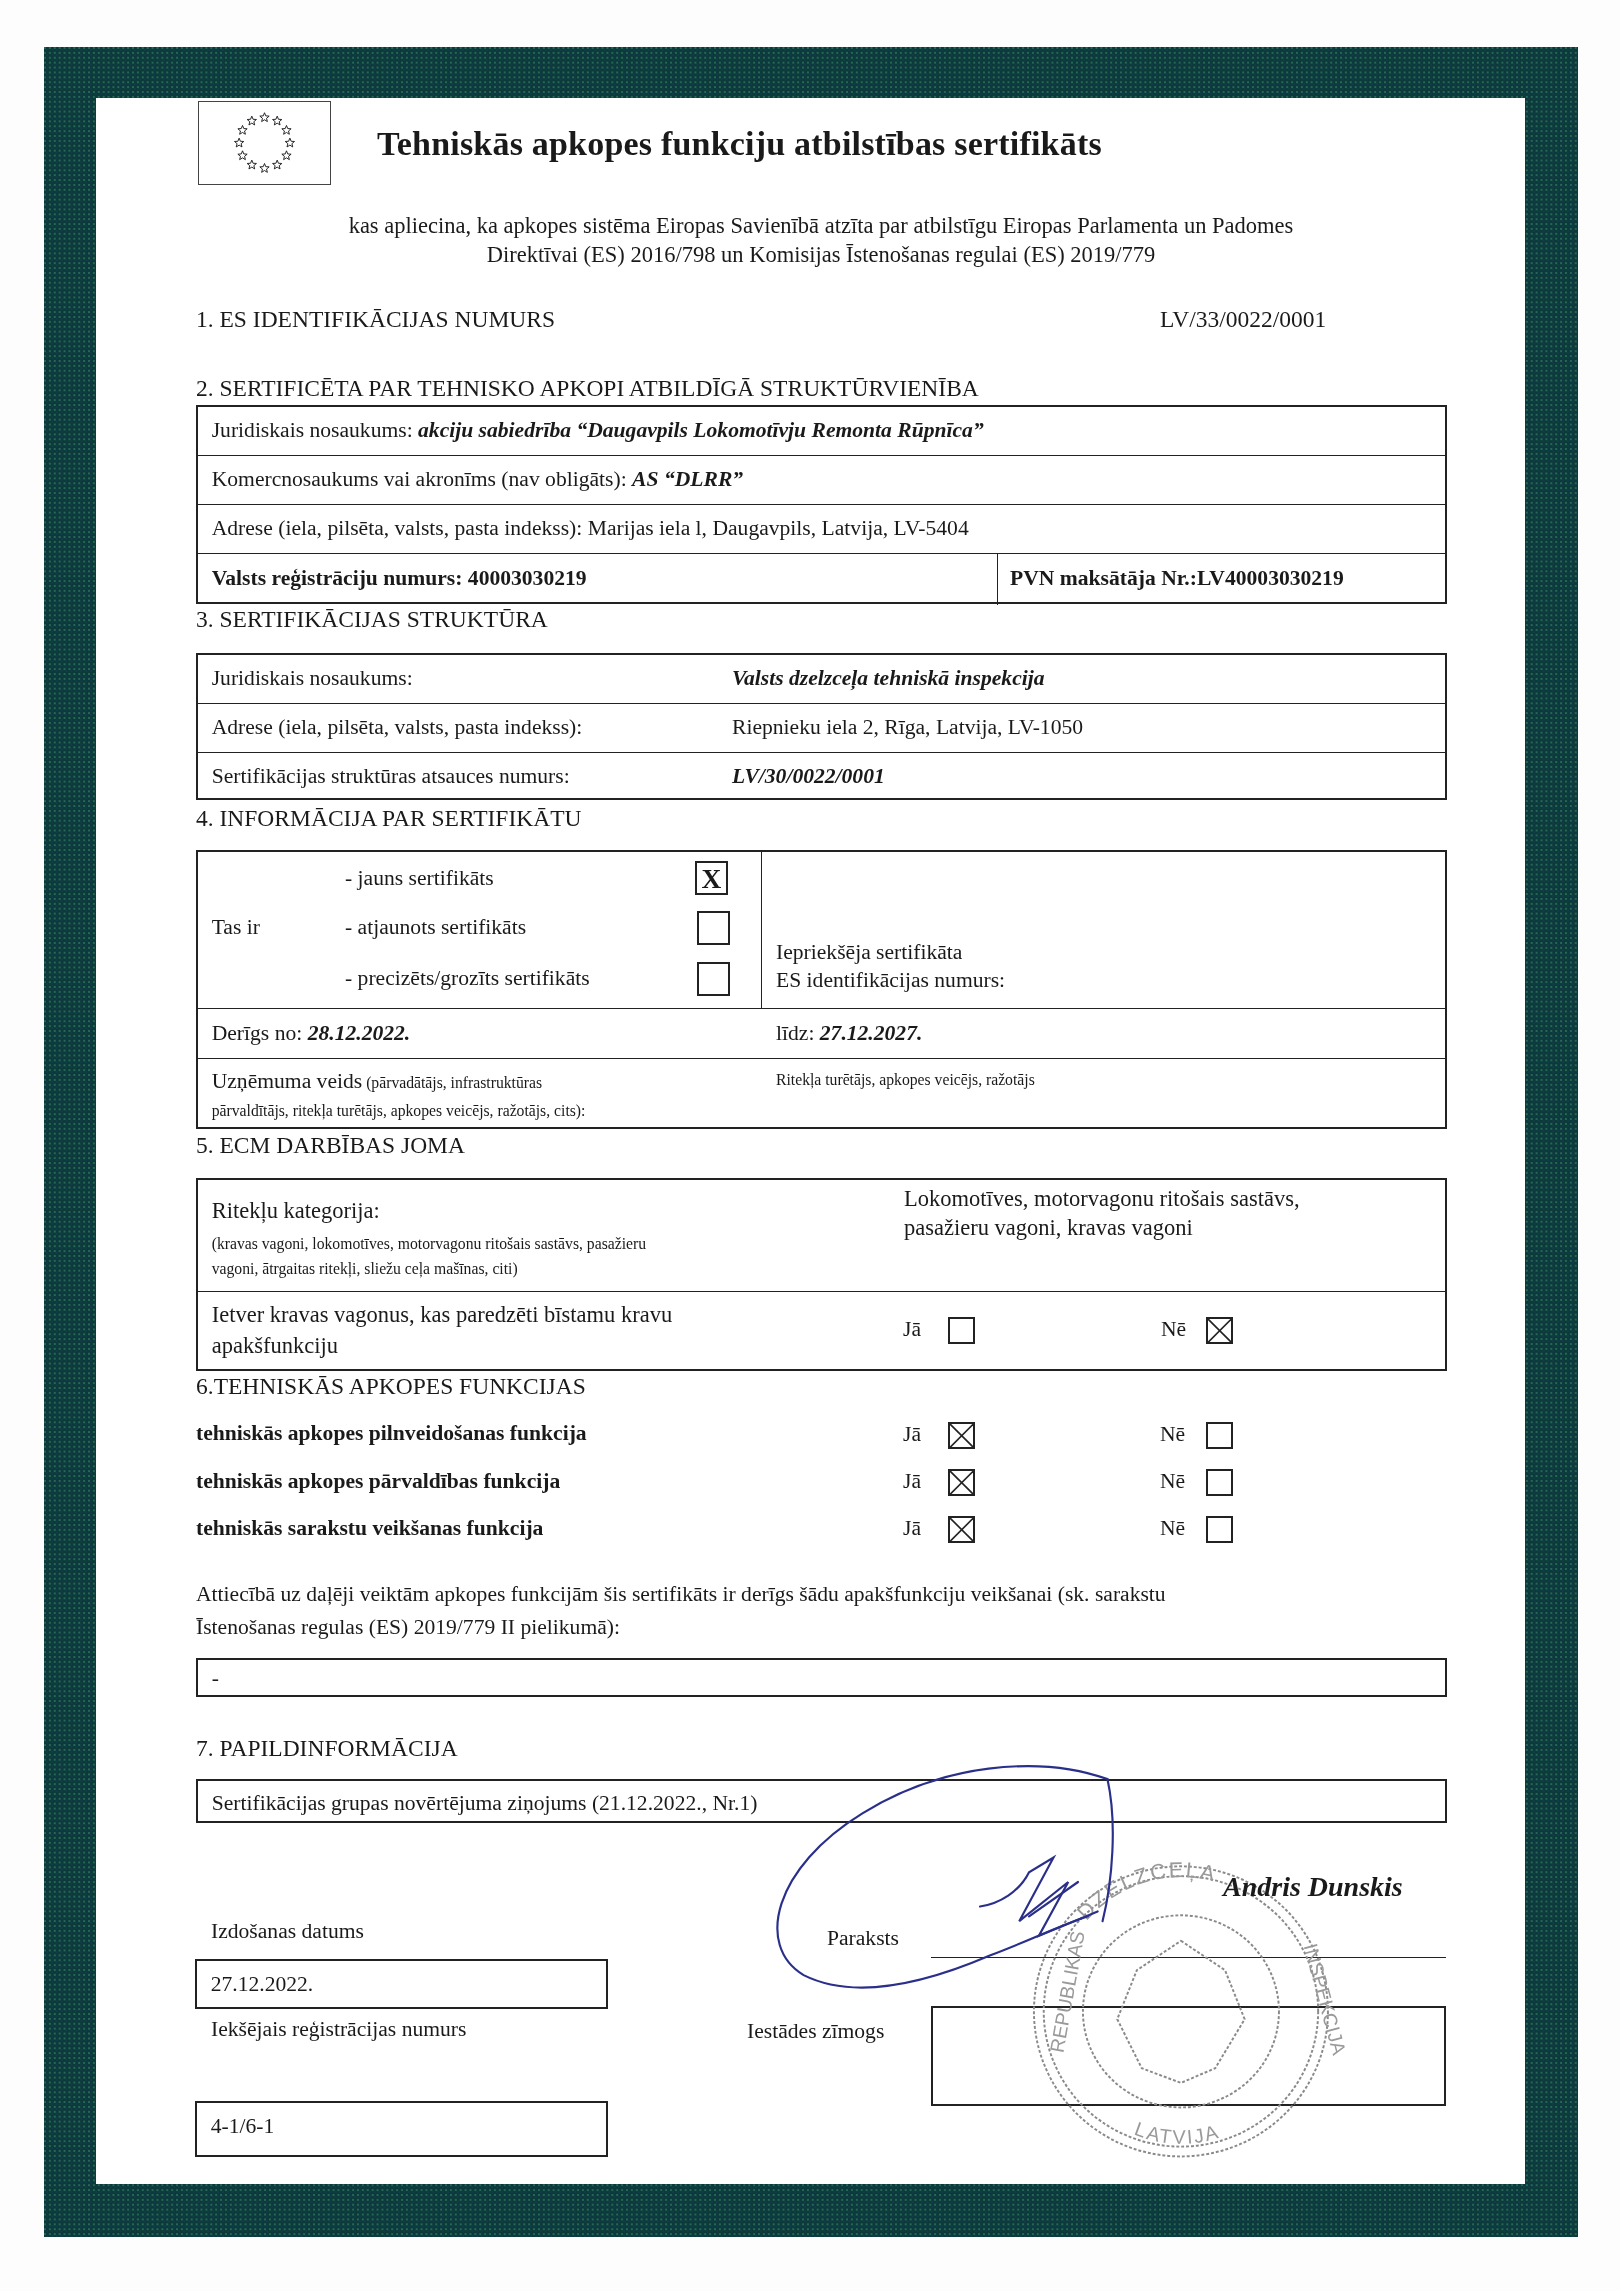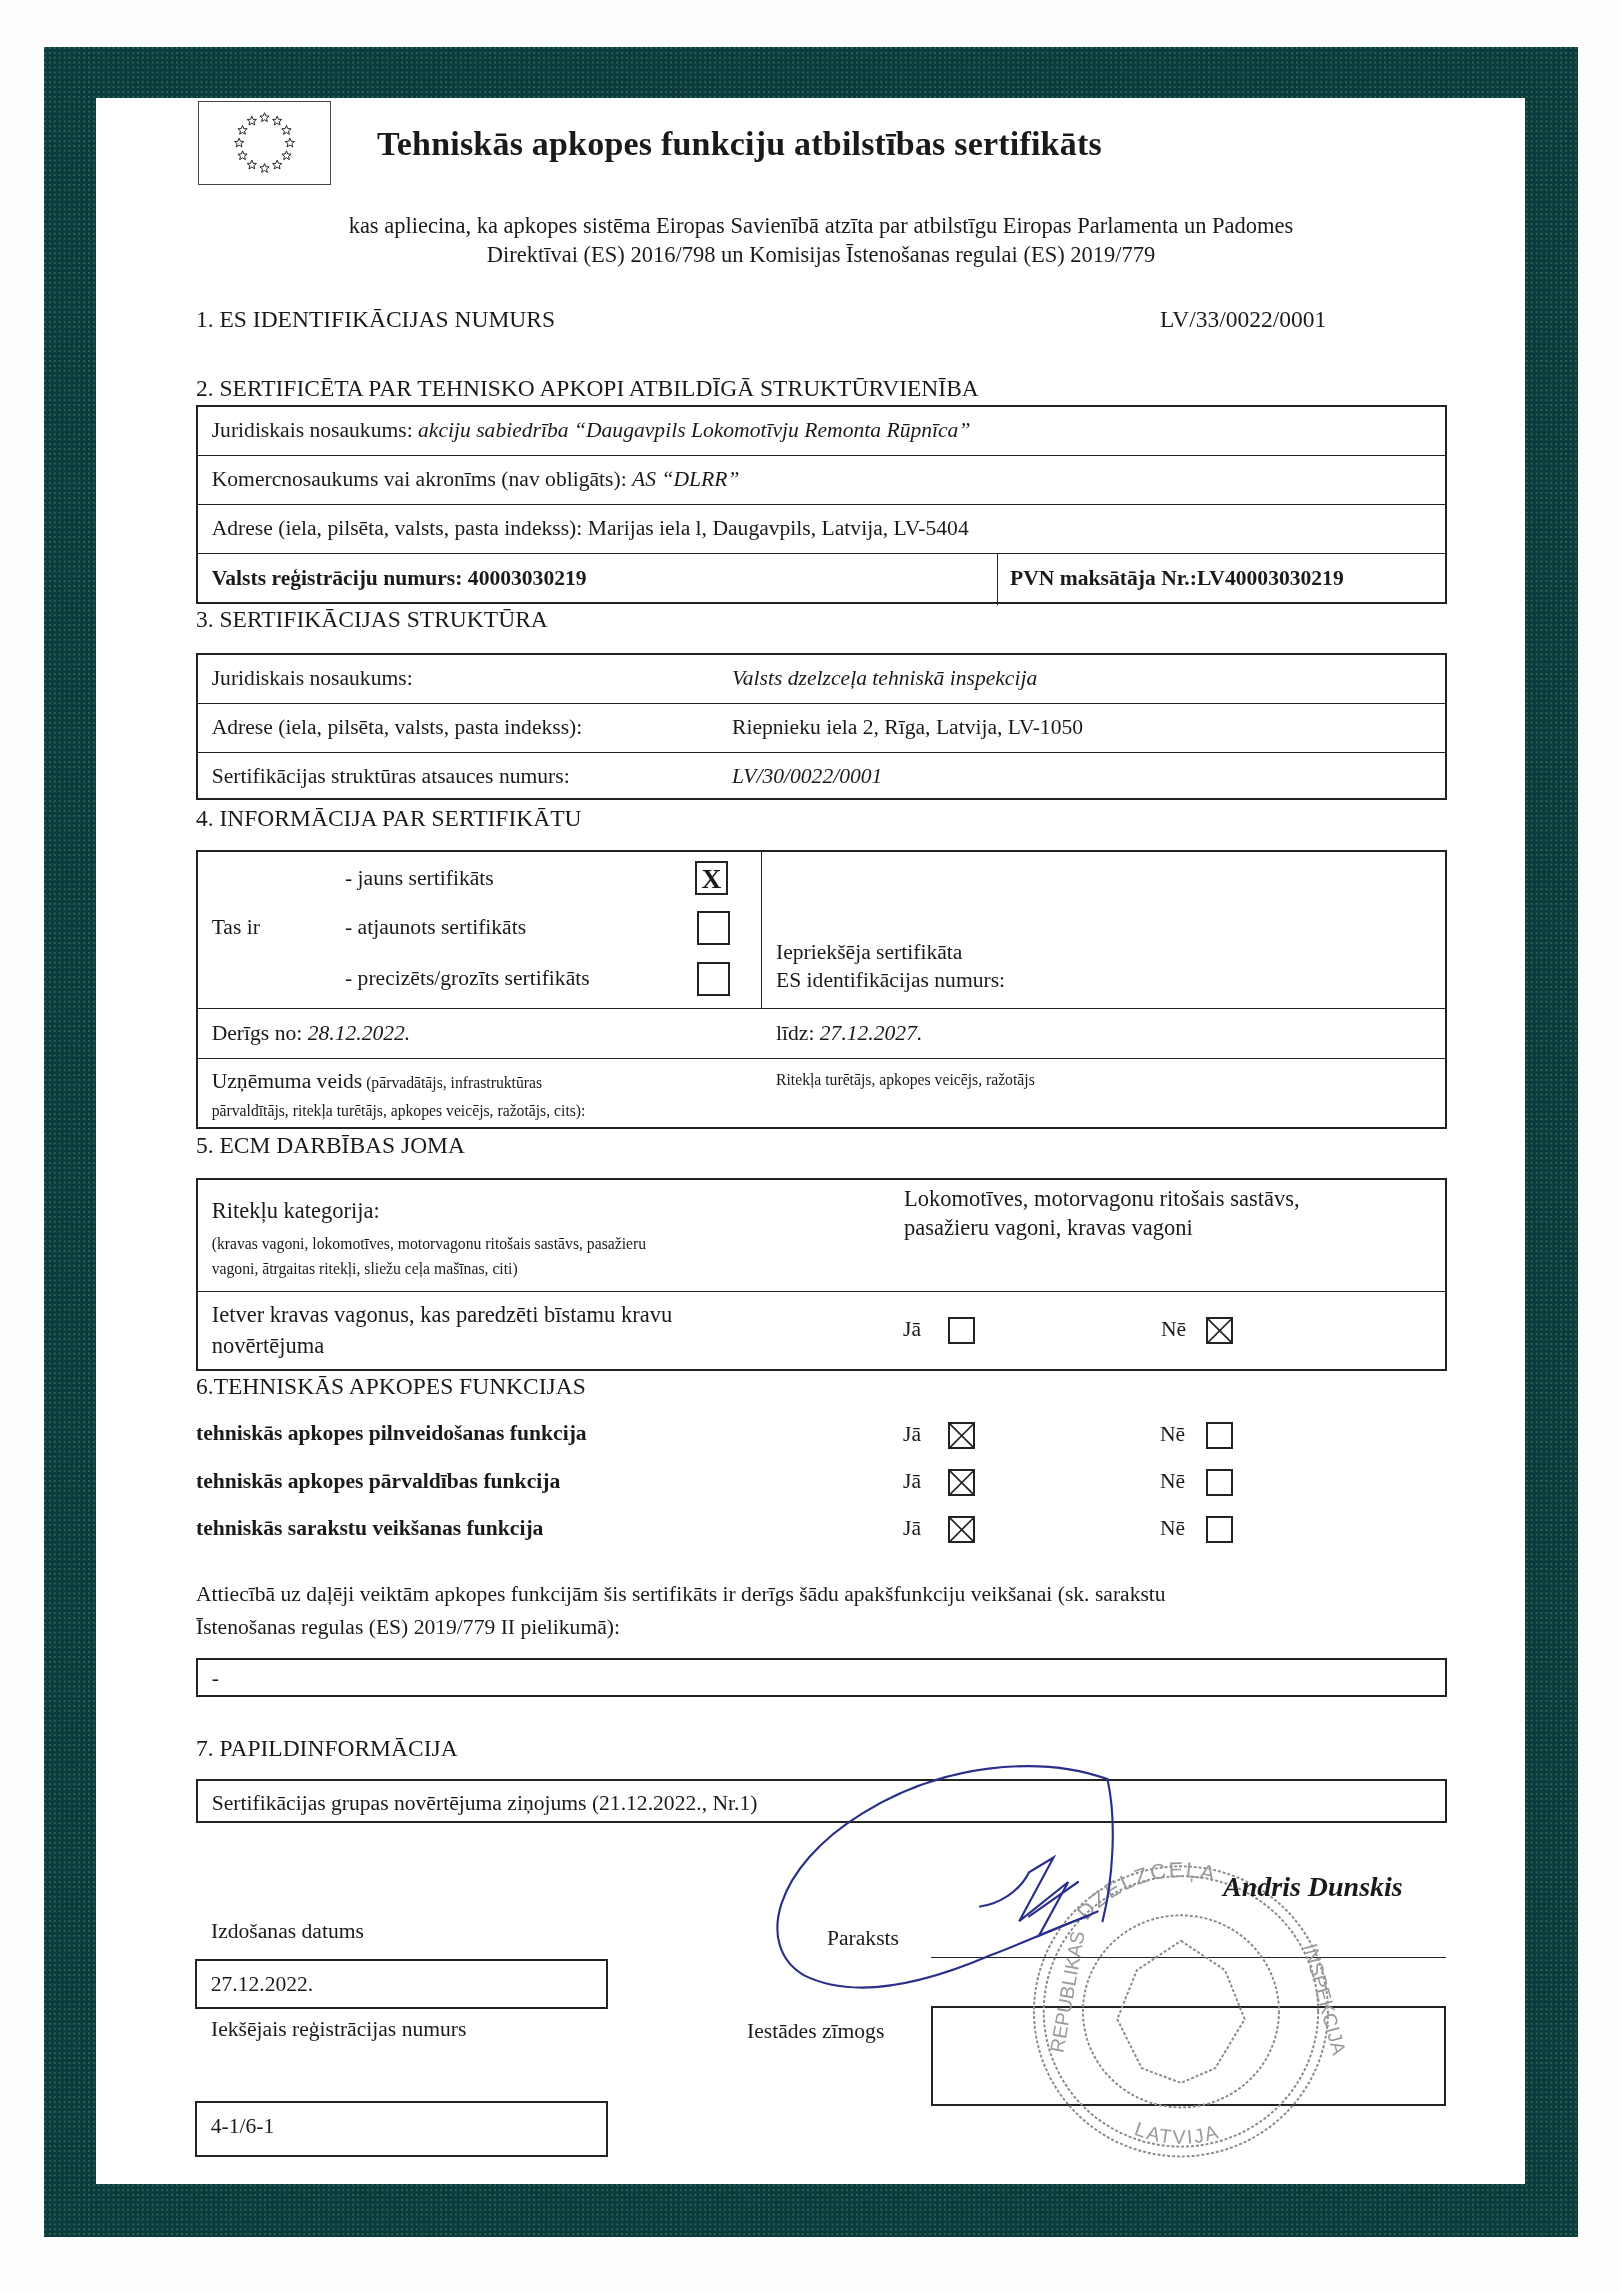--- a/index.html
+++ b/index.html
@@ -33,21 +33,21 @@
     position:absolute; left:196px; top:211px; width:1250px; text-align:center;
     font-size:22.5px; line-height:29px;
   }
   .h {
     position:absolute; left:196px; font-size:23.5px; font-weight:normal; white-space:nowrap;
   }
   .tbl { position:absolute; border:2px solid #222; box-sizing:border-box; }
   .row { position:absolute; left:0; right:0; border-top:1.8px solid #222; }
   .row.first { border-top:none; }
   .cell { position:absolute; font-size:21.6px; white-space:nowrap; }
-  .bi { font-weight:normal; font-style:italic; }
+  .bi { font-weight:bold; font-style:italic; }
   .small { font-size:15.7px; }
   .vline { position:absolute; top:0; bottom:0; border-left:1.5px solid #222; }
   .cb {
     position:absolute; width:27.4px; height:27.4px; border:2px solid #222; box-sizing:border-box;
     background:#fff;
   }
   .cb svg { position:absolute; left:0; top:0; width:100%; height:100%; }
   .cb.xletter { width:33px; height:34px; font-size:27.4px; font-weight:bold; text-align:center; line-height:32px; }
   .lbl { position:absolute; font-size:21.6px; white-space:nowrap; }
   .fn { position:absolute; left:196px; font-size:21.6px; font-weight:bold; white-space:nowrap; }
@@ -151,21 +151,21 @@
 <div class="tbl" style="left:196px; top:1178px; width:1251px; height:193px;">
   <div class="row first" style="top:0; height:112px;">
     <div class="cell" style="left:13.7px; top:17.6px; font-size:22.5px;">Ritekļu kategorija:</div>
     <div class="cell small" style="left:13.7px; top:55px;">(kravas vagoni, lokomotīves, motorvagonu ritošais sastāvs, pasažieru</div>
     <div class="cell small" style="left:13.7px; top:80px;">vagoni, ātrgaitas ritekļi, sliežu ceļa mašīnas, citi)</div>
     <div class="cell" style="left:706px; top:5.9px; font-size:22.5px;">Lokomotīves, motorvagonu ritošais sastāvs,</div>
     <div class="cell" style="left:706px; top:35px; font-size:22.5px;">pasažieru vagoni, kravas vagoni</div>
   </div>
   <div class="row" style="top:111px; height:80px;">
     <div class="cell" style="left:13.7px; top:9.8px; font-size:22.5px;">Ietver kravas vagonus, kas paredzēti bīstamu kravu</div>
-    <div class="cell" style="left:13.7px; top:41px; font-size:22.5px;">novērtējuma</div>
+    <div class="cell" style="left:13.7px; top:41px; font-size:22.5px;">apakšfunkciju</div>
   </div>
 </div>
 <div class="lbl" style="left:903px; top:1317px;">Jā</div>
 <div class="cb" style="left:948px; top:1317px;"></div>
 <div class="lbl" style="left:1161px; top:1317px;">Nē</div>
 <div class="cb" style="left:1206px; top:1317px;">
     <svg viewBox="0 0 10 10" preserveAspectRatio="none">
       <path d="M0 0 L10 10" stroke="#222" stroke-width="0.7"></path>
       <path d="M10 0 L0 10" stroke="#222" stroke-width="0.7"></path>
     </svg>

